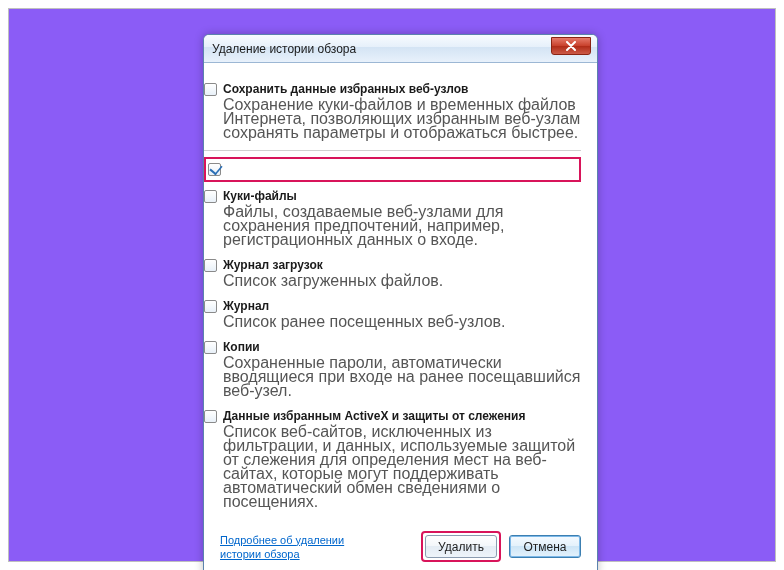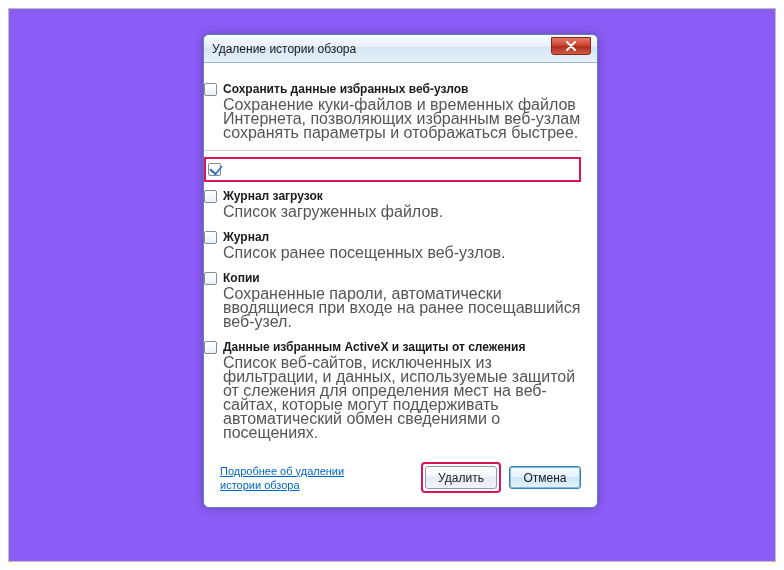--- a/index.html
+++ b/index.html
@@ -181,20 +181,27 @@
           <div class="opt-desc">Сохранение куки-файлов и временных файлов Интернета, позволяющих избранным веб-узлам сохранять параметры и отображаться быстрее.</div>
         </div>
       </div>
 
       <div class="sep"></div>
 
       <div class="option highlight">
         <div class="chk checked"></div>
       </div>
 
+      <div class="option">
+        <div class="chk"></div>
+        <div class="opt-text">
+          <div class="opt-label">Куки-файлы</div>
+          <div class="opt-desc">Файлы, создаваемые веб-узлами для сохранения предпочтений, например, регистрационных данных о входе.</div>
+        </div>
+      </div>
 
       <div class="option">
         <div class="chk"></div>
         <div class="opt-text">
           <div class="opt-label">Журнал загрузок</div>
           <div class="opt-desc">Список загруженных файлов.</div>
         </div>
       </div>
 
       <div class="option">

